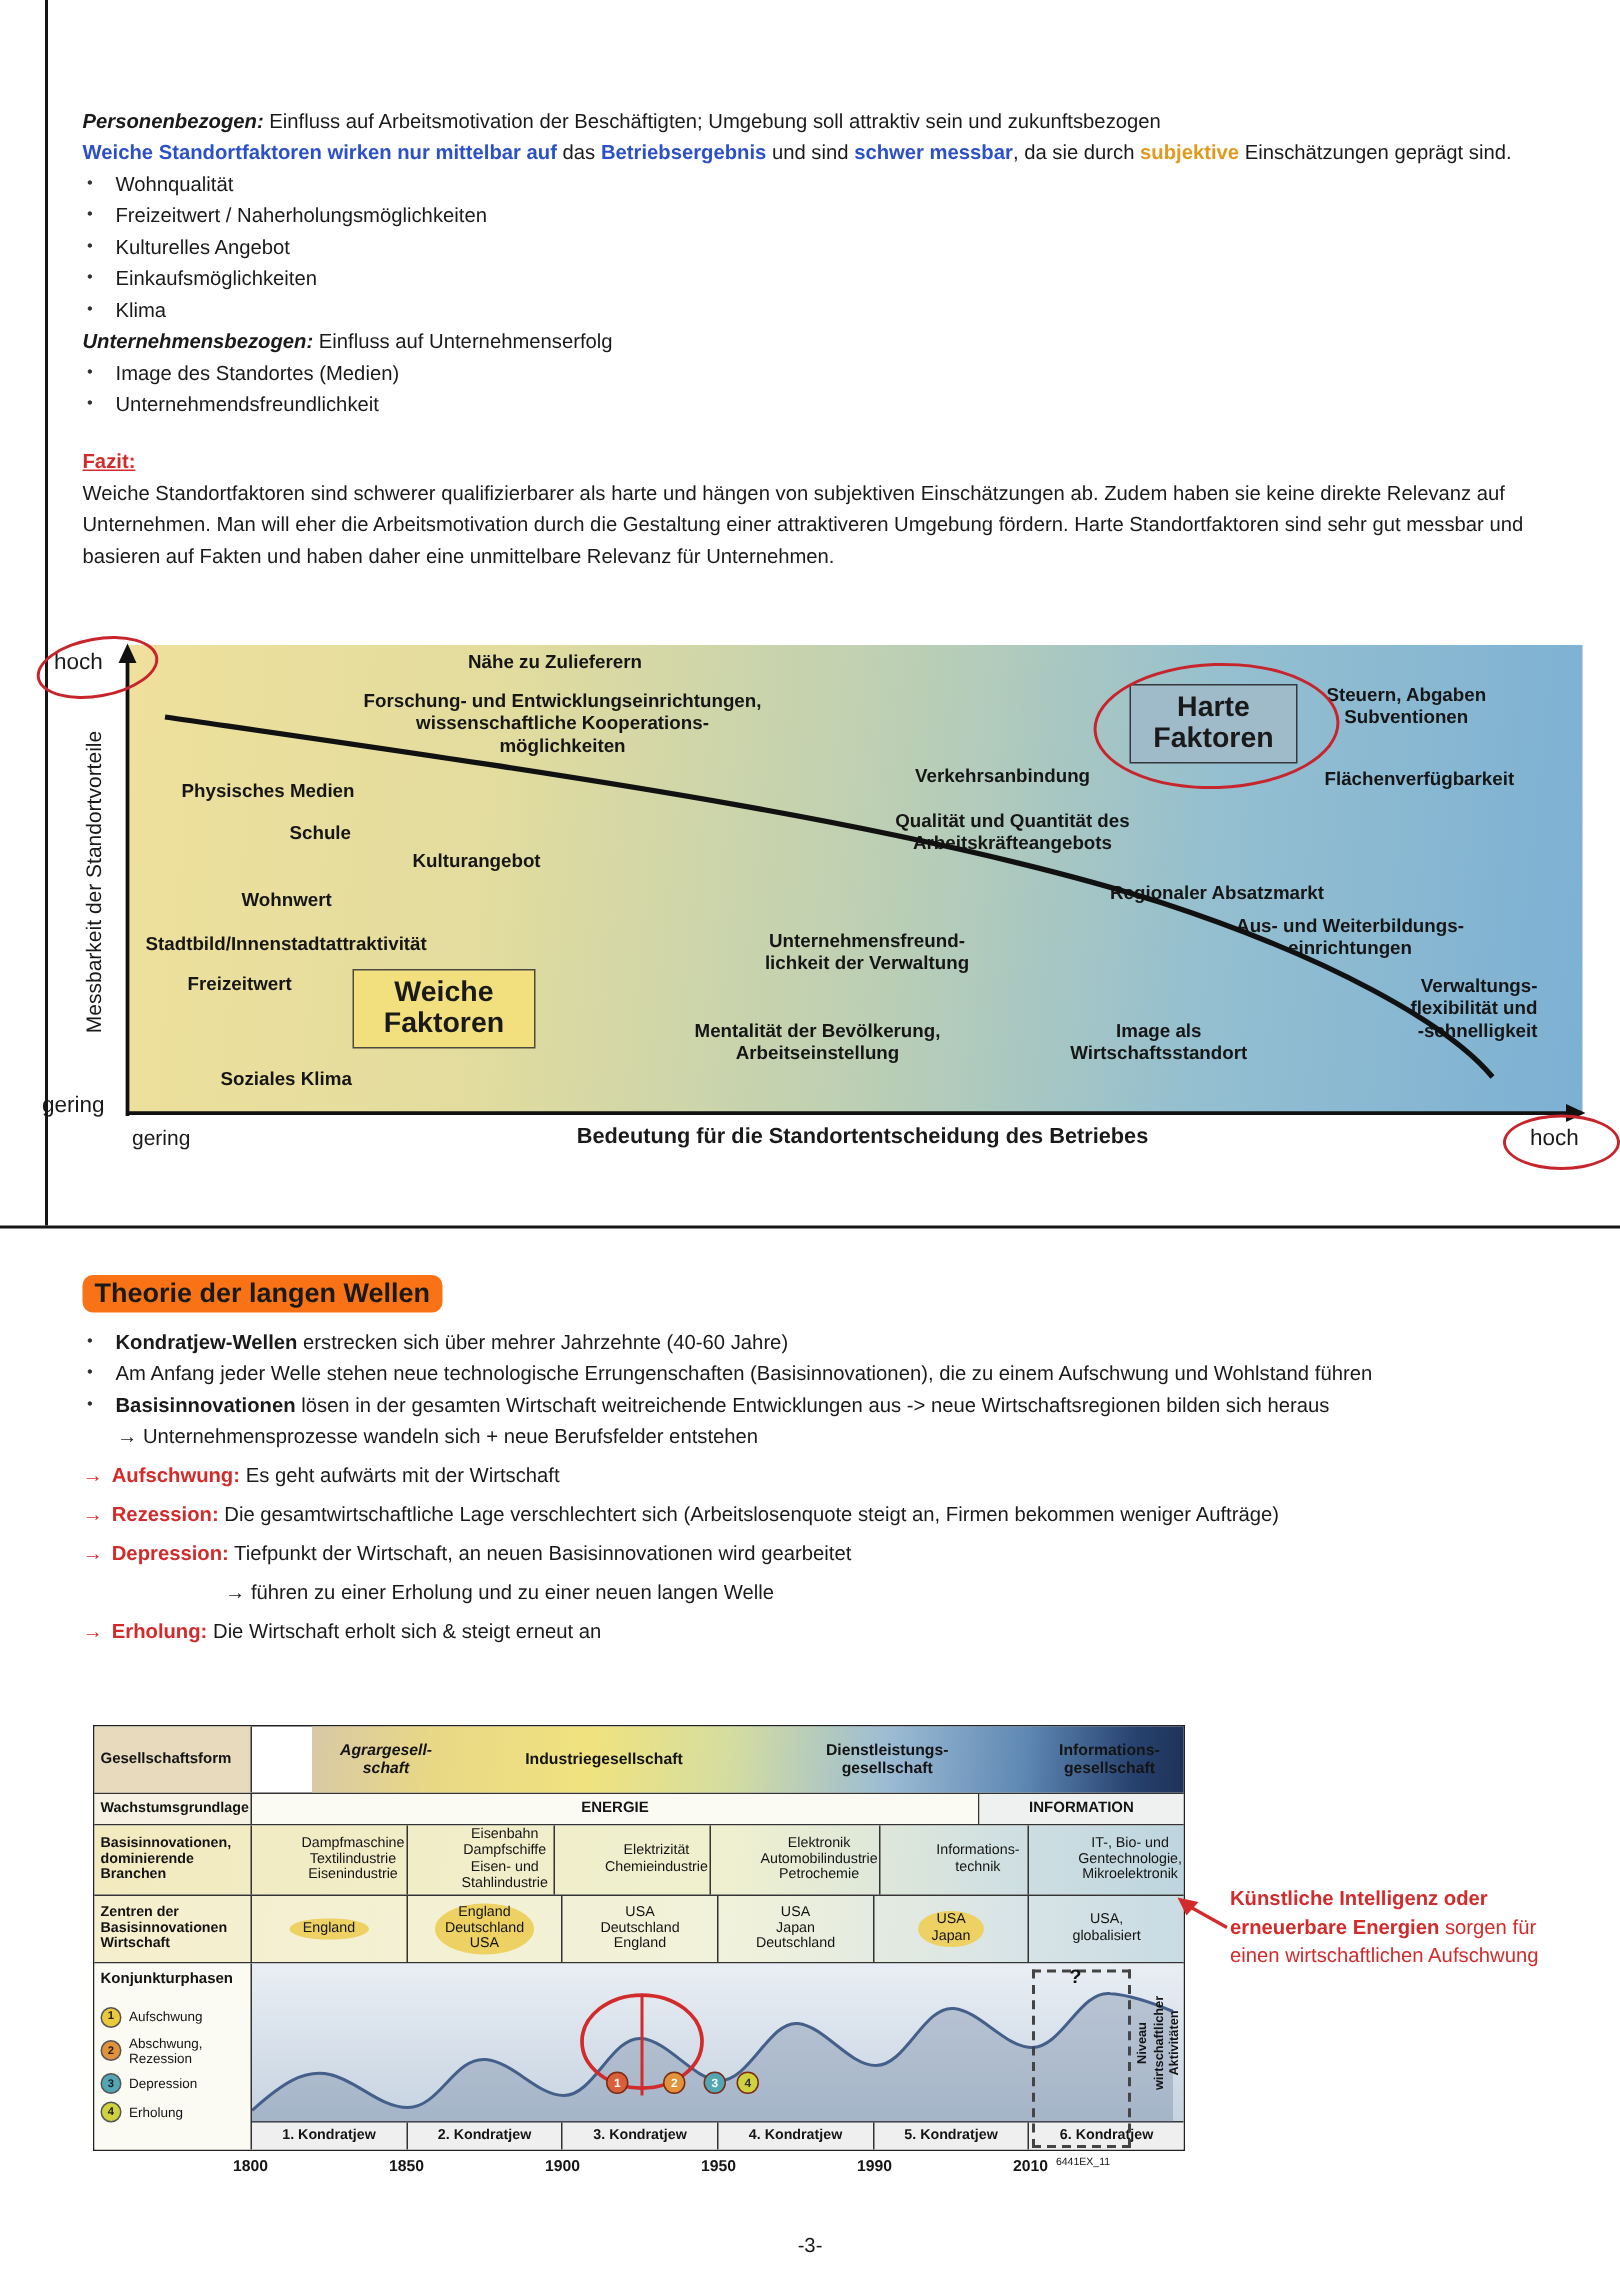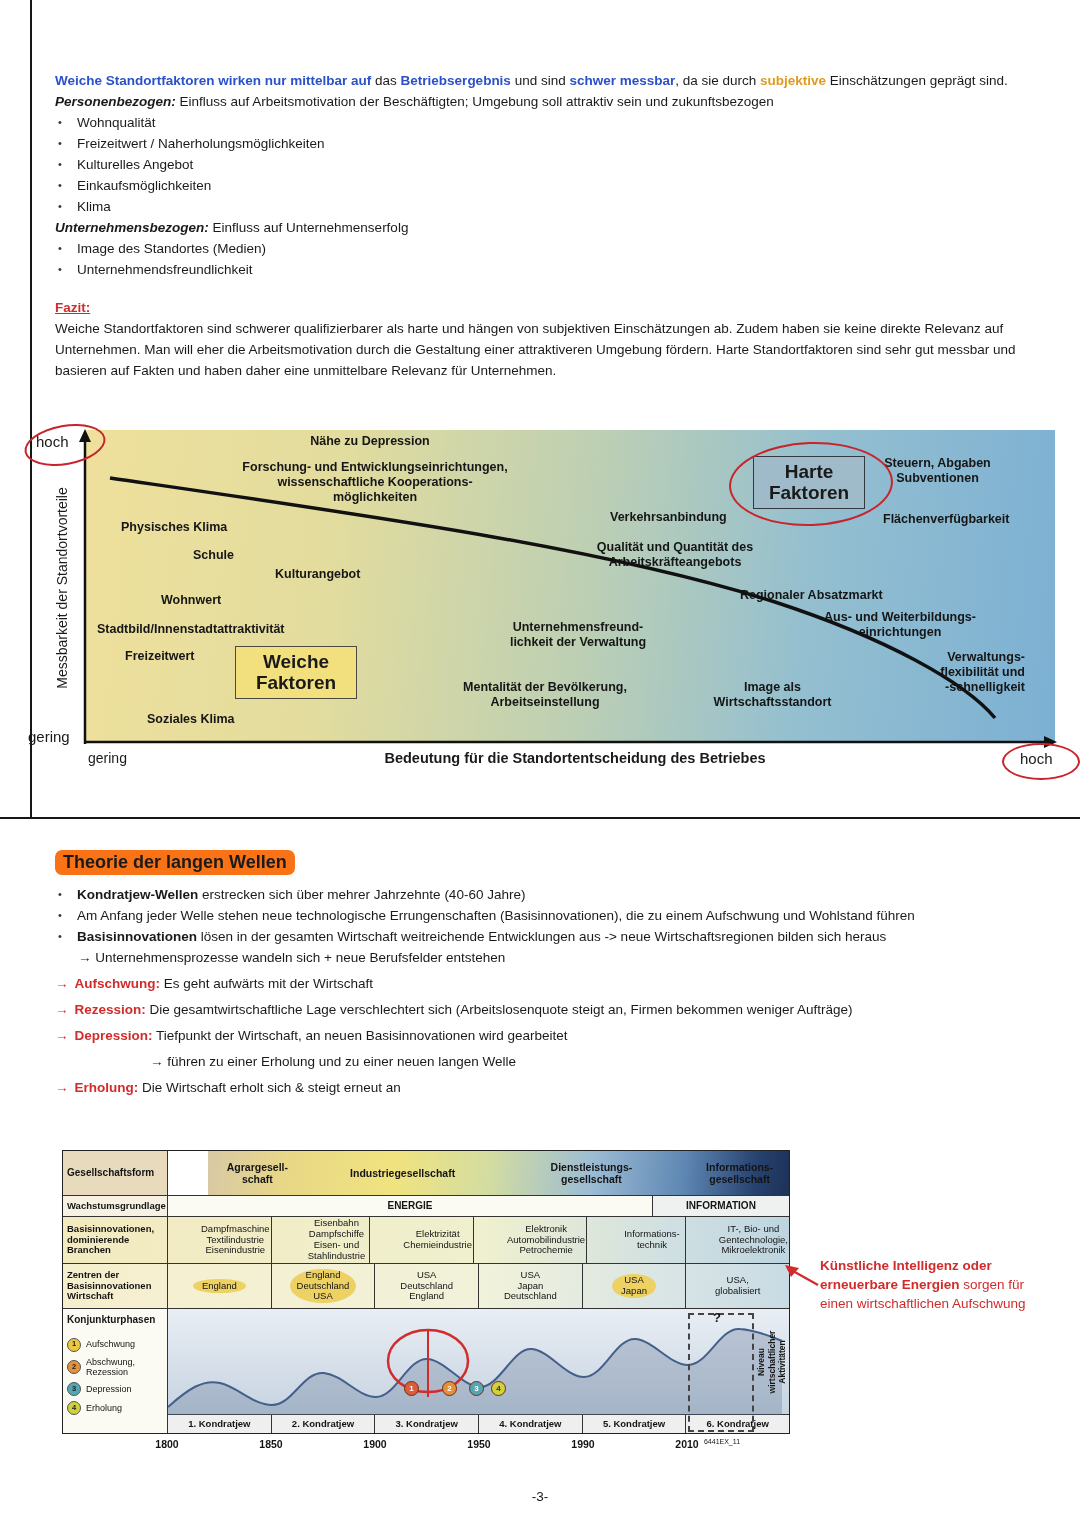--- a/index.html
+++ b/index.html
@@ -89,24 +89,24 @@
 </style>
 </head>
 <body>
 
 <div class="page">
   <div class="border-left"></div>
   <div class="hr"></div>
 
   <div class="textblock">
     <div>
+      <span class="bi">Personenbezogen:</span><span> Einfluss auf Arbeitsmotivation der Beschäftigten; Umgebung soll attraktiv sein und zukunftsbezogen</span>
+    </div>
+    <div>
       <span class="blue">Weiche Standortfaktoren wirken nur mittelbar auf</span><span> das </span><span class="blue">Betriebsergebnis</span><span> und sind </span><span class="blue">schwer messbar</span><span>, da sie durch </span><span class="orange">subjektive</span><span> Einschätzungen geprägt sind.</span>
-    </div>
-    <div>
-      <span class="bi">Personenbezogen:</span><span> Einfluss auf Arbeitsmotivation der Beschäftigten; Umgebung soll attraktiv sein und zukunftsbezogen</span>
     </div>
     <ul class="dots">
       <li>Wohnqualität</li>
       <li>Freizeitwert / Naherholungsmöglichkeiten</li>
       <li>Kulturelles Angebot</li>
       <li>Einkaufsmöglichkeiten</li>
       <li>Klima</li>
     </ul>
     <div>
       <span class="bi">Unternehmensbezogen:</span><span> Einfluss auf Unternehmenserfolg</span>
@@ -116,25 +116,25 @@
       <li>Unternehmendsfreundlichkeit</li>
     </ul>
     <div>
       <span class="fazit-label">Fazit:</span>
     </div>
     <div>Weiche Standortfaktoren sind schwerer qualifizierbarer als harte und hängen von subjektiven Einschätzungen ab. Zudem haben sie keine direkte Relevanz auf Unternehmen. Man will eher die Arbeitsmotivation durch die Gestaltung einer attraktiveren Umgebung fördern. Harte Standortfaktoren sind sehr gut messbar und basieren auf Fakten und haben daher eine unmittelbare Relevanz für Unternehmen.</div>
   </div>
 
   <div class="diagram">
     <div class="plot">
-      <div class="dl" style="left:195px;top:4px;width:180px;">Nähe zu Depression</div>
+      <div class="dl" style="left:195px;top:4px;width:180px;">Nähe zu Zulieferern</div>
       <div class="dl" style="left:130px;top:30px;width:320px;">Forschung- und Entwicklungseinrichtungen,
 wissenschaftliche Kooperations-
 möglichkeiten</div>
-      <div class="dl nw" style="left:36px;top:90px;">Physisches Klima</div>
+      <div class="dl nw" style="left:36px;top:90px;">Physisches Medien</div>
       <div class="dl nw" style="left:108px;top:118px;">Schule</div>
       <div class="dl nw" style="left:190px;top:137px;">Kulturangebot</div>
       <div class="dl nw" style="left:76px;top:163px;">Wohnwert</div>
       <div class="dl nw" style="left:12px;top:192px;">Stadtbild/Innenstadtattraktivität</div>
       <div class="dl nw" style="left:40px;top:219px;">Freizeitwert</div>
       <div class="dl nw" style="left:62px;top:282px;">Soziales Klima</div>
       <div class="dl nw" style="left:525px;top:80px;">Verkehrsanbindung</div>
       <div class="dl" style="left:480px;top:110px;width:220px;">Qualität und Quantität des
 Arbeitskräfteangebots</div>
       <div class="dl" style="left:398px;top:190px;width:190px;">Unternehmensfreund-
@@ -203,21 +203,21 @@
       <span class="arrow">→</span><span class="term">Erholung:</span><span> Die Wirtschaft erholt sich &amp; steigt erneut an</span>
     </div>
   </div>
 
   <div class="kt">
     <div class="kt-main">
 
       <div class="krow r1">
         <div class="lab">Gesellschaftsform</div>
         <div class="r1data">
-          <span style="left:8.5%;">Agrargesell-
+          <span style="left:8.5%;font-style:italic;">Agrargesell-
 schaft</span>
           <span style="left:33.5%;">Industriegesellschaft</span>
           <span style="left:66%;">Dienstleistungs-
 gesellschaft</span>
           <span style="left:91.5%;">Informations-
 gesellschaft</span>
         </div>
       </div>
 
       <div class="krow r2">

